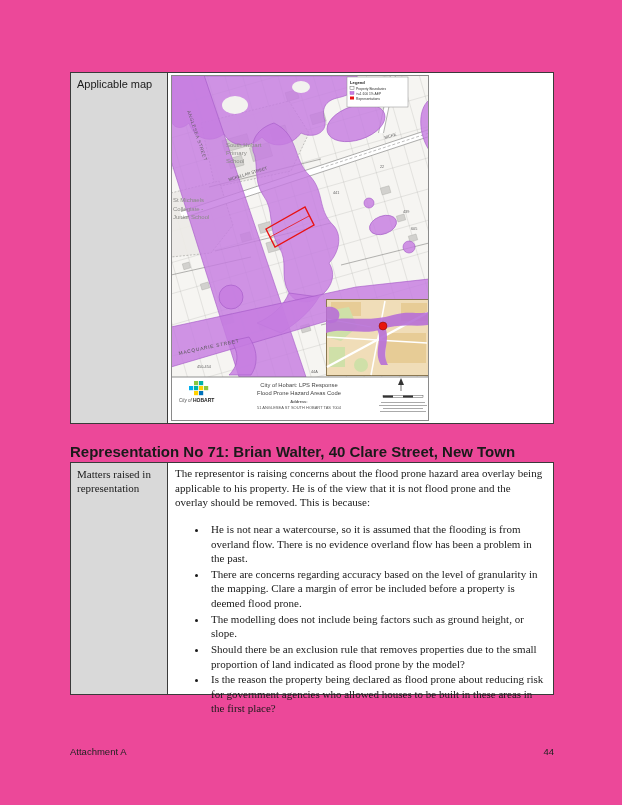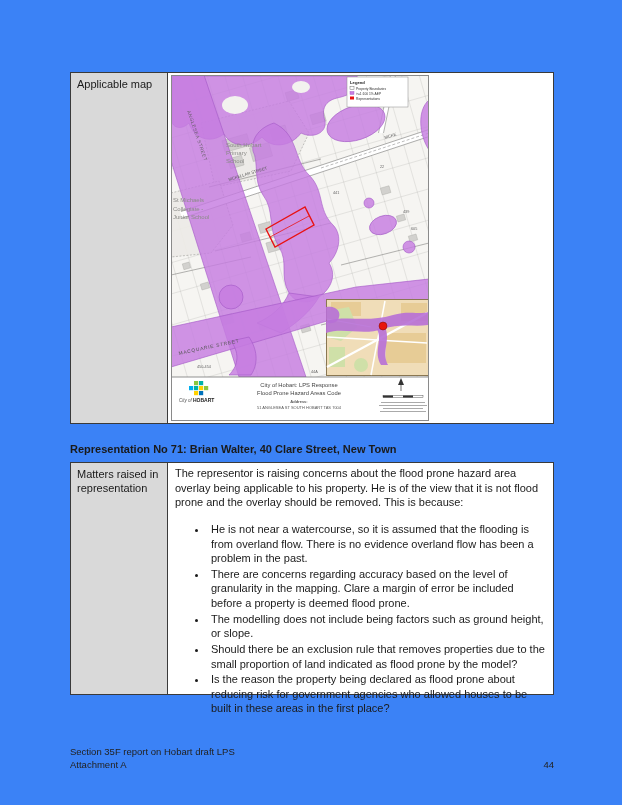--- a/index.html
+++ b/index.html
@@ -1,29 +1,29 @@
 <!DOCTYPE html>
 <html><head>
 <meta charset="utf-8">
 <style>
   html,body{margin:0;padding:0;background:#fff;}
-  .page{position:relative;width:622px;height:805px;background:#3b82f6;overflow:hidden;
+  .page{position:relative;width:622px;height:805px;background:#ec4899;overflow:hidden;
         font-family:"Liberation Sans",sans-serif;color:#1a1a1a;}
   
   .tbl{position:absolute;left:70px;border:1px solid #3a3a3a;display:flex;box-sizing:border-box;background:#fff;}
   #map-table{top:72px;width:484px;height:352px;}
   .cell-label{width:97px;flex:0 0 97px;background:#d9d9d9;border-right:1px solid #3a3a3a;
               padding:4px 6px;font-size:11px;line-height:1.3;box-sizing:border-box;}
   .cell-label .l2{margin-top:9px;}
   .cell-body{flex:1;position:relative;background:#fff;}
   svg.mapimg{position:absolute;left:3px;top:2px;}
   
-  #rep-heading{position:absolute;left:70px;top:443px;width:484px;font-size:11px;font-weight:bold;}
-  
-  #matters-table{top:462px;width:484px;height:233px;}
+  #rep-heading{position:absolute;left:70px;top:443px;width:484px;font-size:15px;font-weight:bold;}
+  
+  #matters-table{top:462px;width:484px;height:233px;font-family:Liberation Serif, serif;}
   .cell-text{flex:1;padding:3px 8px 3px 7px;font-size:11px;line-height:1.33;box-sizing:border-box;}
   .cell-text ul{margin:12px 0 0 33px;padding:0;}
   .cell-text li{margin:0 0 1px 0;padding-left:3px;}
   
   #footer{position:absolute;left:70px;top:746px;width:484px;font-size:9.5px;line-height:1.35;color:#222;}
   #page-num{position:absolute;right:0;bottom:0;}
   
   svg.mapimg text{font-family:"Liberation Sans",sans-serif;}
 </style>
 </head>
@@ -240,18 +240,17 @@
         <li>He is not near a watercourse, so it is assumed that the flooding is from overland flow. There is no evidence overland flow has been a problem in the past.</li>
         <li>There are concerns regarding accuracy based on the level of granularity in the mapping. Clare a margin of error be included before a property is deemed flood prone.</li>
         <li>The modelling does not include being factors such as ground height, or slope.</li>
         <li>Should there be an exclusion rule that removes properties due to the small proportion of land indicated as flood prone by the model?</li>
         <li>Is the reason the property being declared as flood prone about reducing risk for government agencies who allowed houses to be built in these areas in the first place?</li>
       </ul>
     </div>
   </div>
 
   <div id="footer">
-    <div>Section 35F report on Hobart draft LPS</div>
     <div>Attachment A</div>
     <span id="page-num">44</span>
   </div>
 
 </div>
 
 </body></html>

